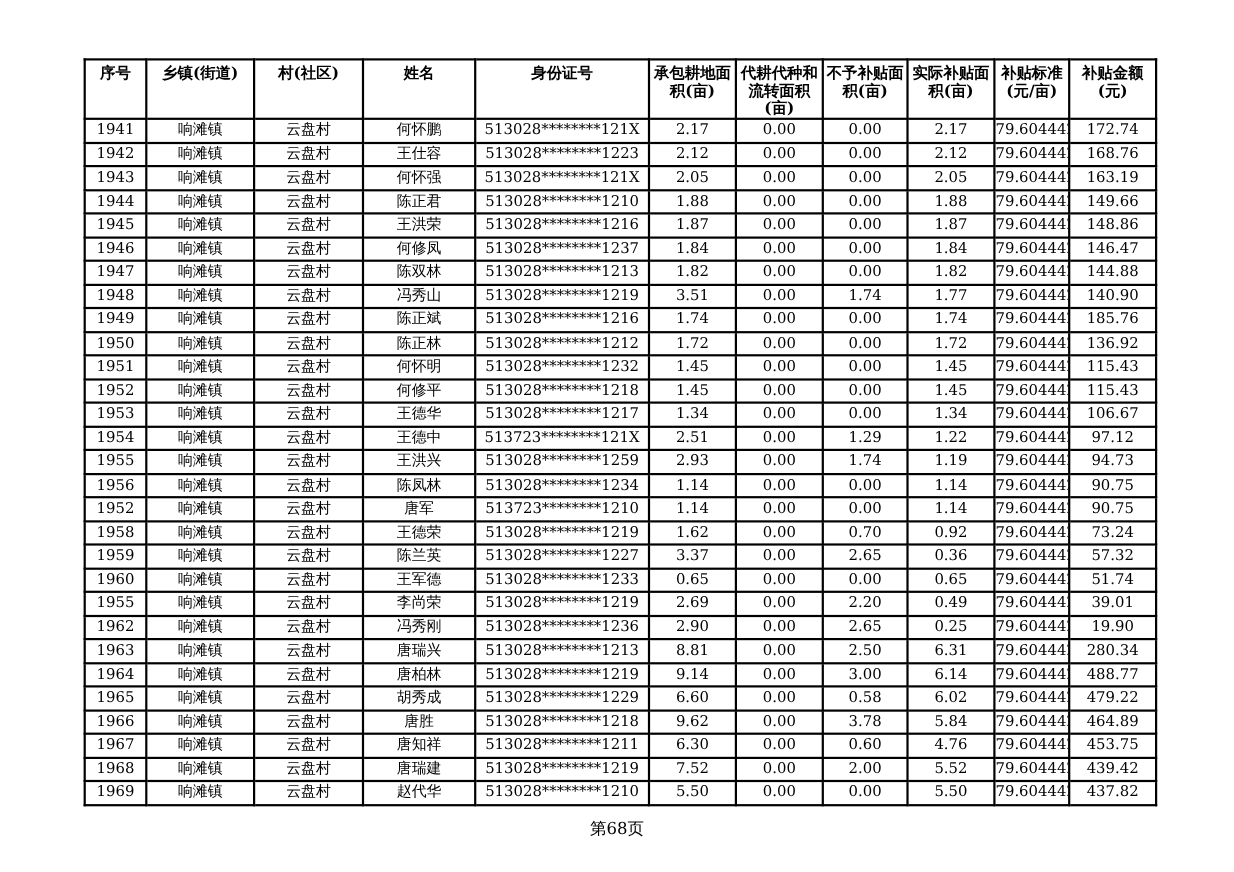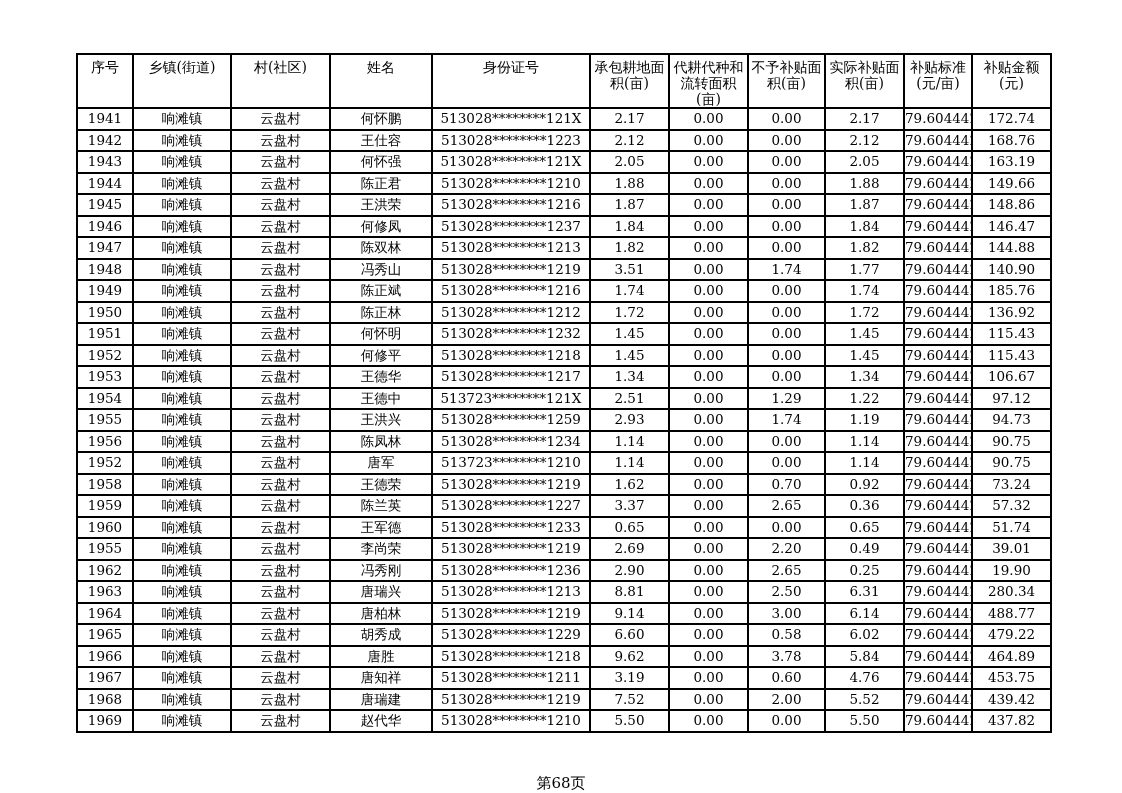--- a/index.html
+++ b/index.html
@@ -28,21 +28,21 @@
   table.subsidy td {
     border: 2px solid #000000;
     text-align: center;
     overflow: hidden;
     padding: 0;
   }
   table.subsidy th {
     height: 45px;
     vertical-align: top;
     padding-top: 4px;
-    font-weight: normal;
+    font-weight: bold;
     font-size: 14px;
     line-height: 16px;
     white-space: pre-line;
   }
   table.subsidy td {
     height: 19.5px;
     font-size: 13.5px;
     line-height: 19px;
     white-space: nowrap;
   }
@@ -53,21 +53,21 @@
   col.c-id       { width: 158px; }
   col.c-area1    { width: 79px;  }
   col.c-area2    { width: 79px;  }
   col.c-area3    { width: 77px;  }
   col.c-area4    { width: 79px;  }
   col.c-rate     { width: 68px;  }
   col.c-amount   { width: 79px;  }
   .footer {
     position: absolute;
     left: 0;
-    top: 774px;
+    top: 744px;
     width: 1122px;
     text-align: center;
     font-size: 15px;
   }
 </style>
 </head>
 <body>
 
 <div class="page">
 
@@ -445,21 +445,21 @@
           <td>5.84</td>
           <td>79.604442</td>
           <td>464.89</td>
         </tr>
         <tr>
           <td>1967</td>
           <td>响滩镇</td>
           <td>云盘村</td>
           <td>唐知祥</td>
           <td>513028********1211</td>
-          <td>3.19</td>
+          <td>6.30</td>
           <td>0.00</td>
           <td>0.60</td>
           <td>4.76</td>
           <td>79.604442</td>
           <td>453.75</td>
         </tr>
         <tr>
           <td>1968</td>
           <td>响滩镇</td>
           <td>云盘村</td>

